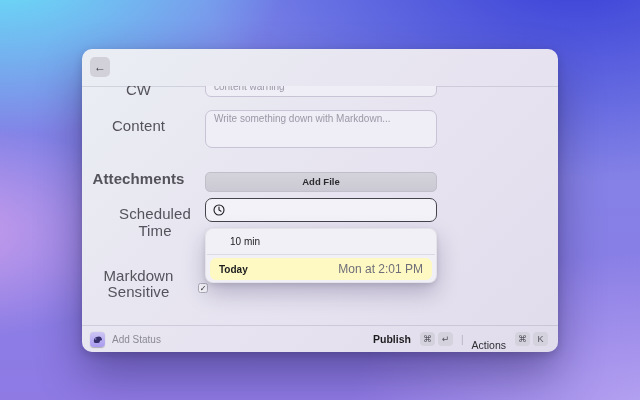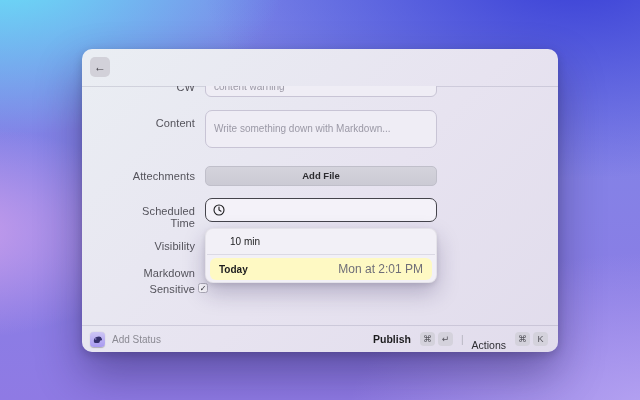--- a/index.html
+++ b/index.html
@@ -28,40 +28,40 @@
     border:none; border-radius:5px; background:#d2d1d9; color:#3a393f;
     font-size:12px; line-height:20px; text-align:center; cursor:pointer;
   }
 
   .hdr-divider { position:absolute; left:0; top:37px; width:100%; height:1px; background:rgba(60,60,90,.14); }
   .ftr-divider { position:absolute; left:0; top:276px; width:100%; height:1px; background:rgba(60,60,90,.14); }
 
   .form-area { position:absolute; left:0; top:37px; right:0; bottom:27px; overflow:hidden; }
 
   .flabel {
-    position:absolute; left:0; width:113px; text-align:right;
-    font-size:11px; color:#54535b; letter-spacing:.1px;
+    position:absolute; left:0; width:113px; text-align:center;
+    font-size:15px; color:#54535b; letter-spacing:.1px;
   }
 
   .field { position:absolute; left:123px; width:232px; }
 
   .tinput {
     background:#efedf5; border:1px solid #c8c4d5; border-radius:6px;
     width:100%; font-size:10px; color:#1c1c1e; padding:0 8px;
     font-family:"Liberation Sans","DejaVu Sans",sans-serif;
   }
   .tinput::placeholder, .tarea::placeholder { color:#9b99a6; }
 
   .cw-input { top:-11px; height:22px; }
   .cw-input input { height:22px; }
 
   .tarea {
     width:100%; height:38px; resize:none; background:#efedf5;
     border:1px solid #c8c4d5; border-radius:7px; font-size:10px;
-    color:#1c1c1e; padding:12px 8px;
+    color:#1c1c1e; padding:2px 8px;
     font-family:"Liberation Sans","DejaVu Sans",sans-serif;
   }
 
   .addfile-btn {
     width:100%; height:20px; border:1px solid #c0bfca; border-radius:5px;
     background:linear-gradient(180deg,#d4d3dc,#cbcad4);
     font-size:9.5px; font-weight:bold; color:#2b2b2f; cursor:pointer;
   }
 
   .sched-field {
@@ -134,36 +134,35 @@
       <div class="flabel" style="top:-5px;">CW</div>
       <div class="field cw-input">
         <input type="text" class="tinput" placeholder="content warning" style="">
       </div>
 
       <div class="flabel" style="top:31px;">Content</div>
       <div class="field" style="top:24px;">
         <textarea class="tarea" placeholder="Write something down with Markdown..." style=""></textarea>
       </div>
 
-      <div class="flabel" style="top:84px;">Attechments</div>
-      <div class="field" style="top:79px;">
+      <div class="flabel" style="top:84px;font-weight:bold;">Attechments</div>
+      <div class="field" style="top:85px;">
         <button class="addfile-btn">Add File</button>
       </div>
 
       <div class="flabel" style="top:119px;padding-left:33px;">Scheduled Time</div>
       <div class="field sched-field" style="top:112px;">
         <span style="display:flex;">
           <svg width="12" height="12" viewBox="0 0 12 12">
             <circle cx="6" cy="6" r="5" fill="none" stroke="#1c1c1e" stroke-width="1.1"></circle>
             <path d="M6 3.1 V6 L8 7.2" fill="none" stroke="#1c1c1e" stroke-width="1.1" stroke-linecap="round"></path>
           </svg>
         </span>
       </div>
 
-      <div class="flabel" style="top:154px;">Visibility</div>
 
       <div class="flabel" style="top:197px;">Sensitive</div>
 
       <div class="flabel" style="top:181px;">Markdown</div>
       <div class="checkbox" style="top:197px;">
         <span>✓</span>
       </div>
     </div>
 
     <div class="dropdown">

